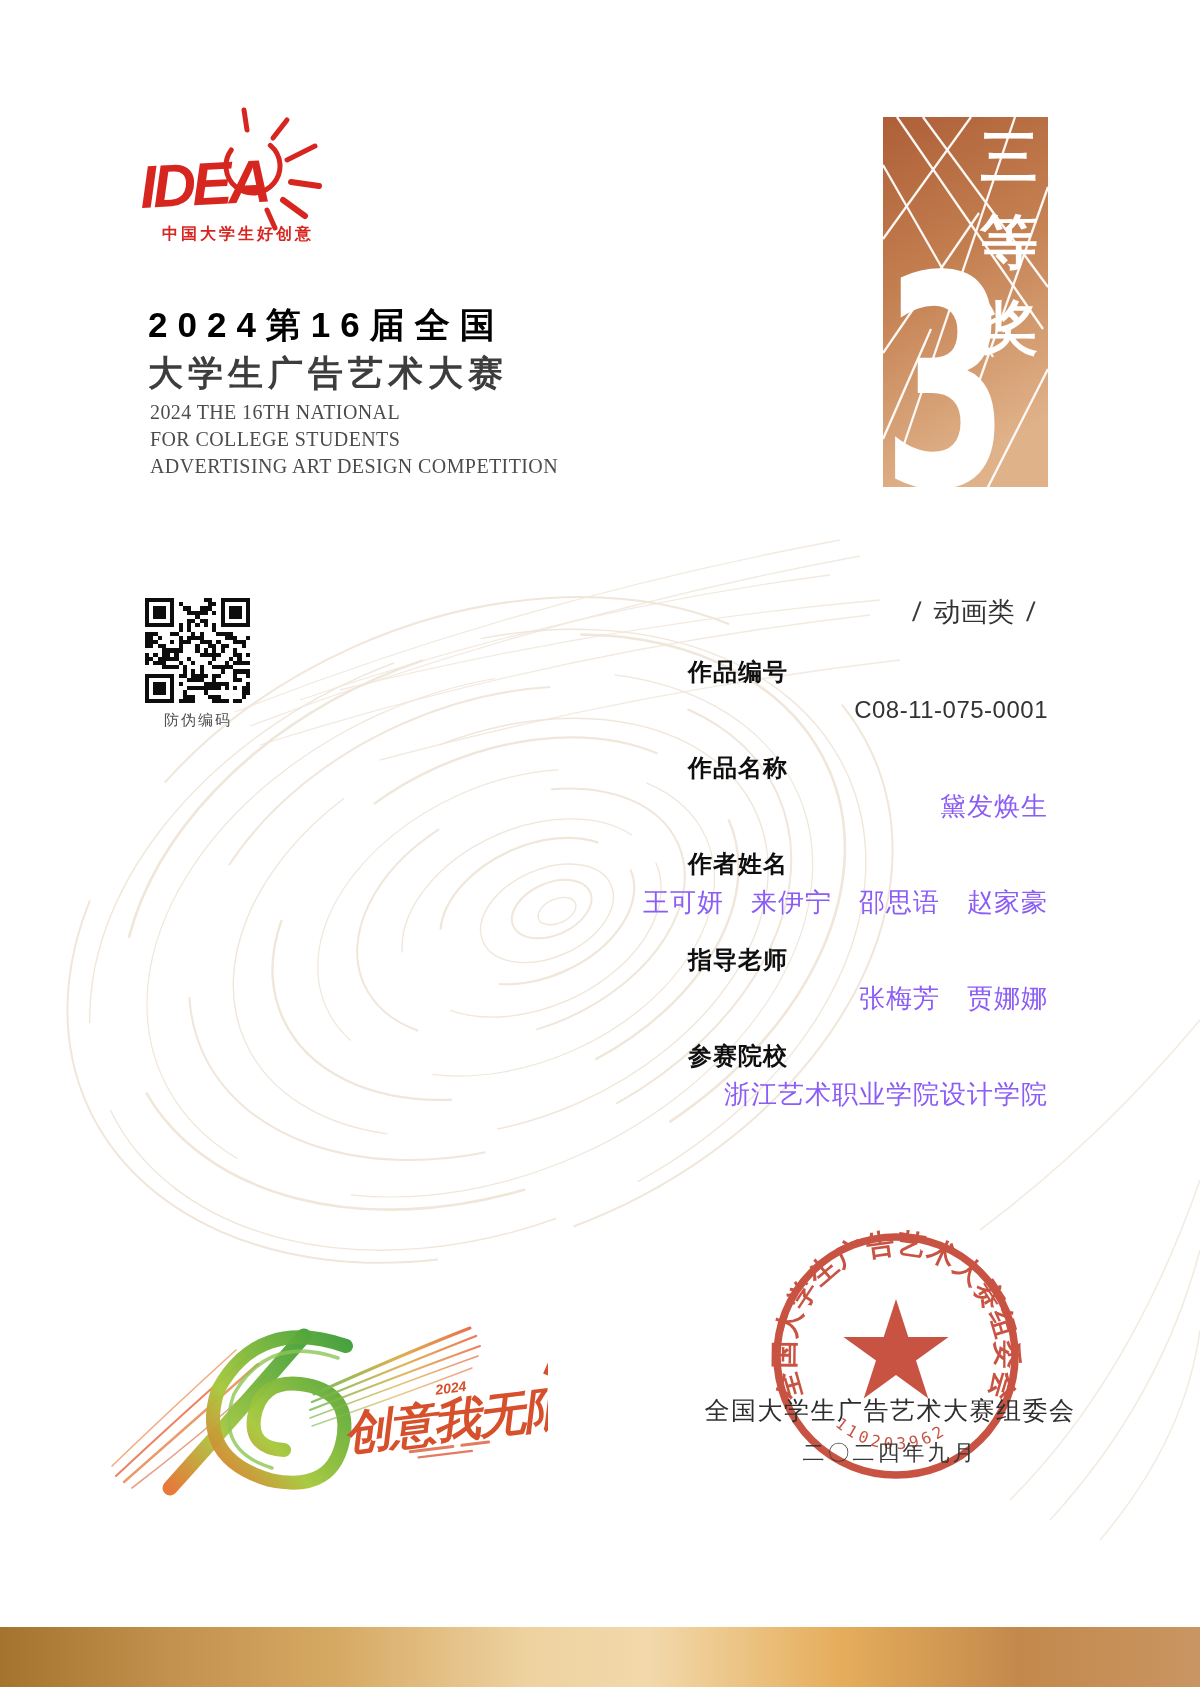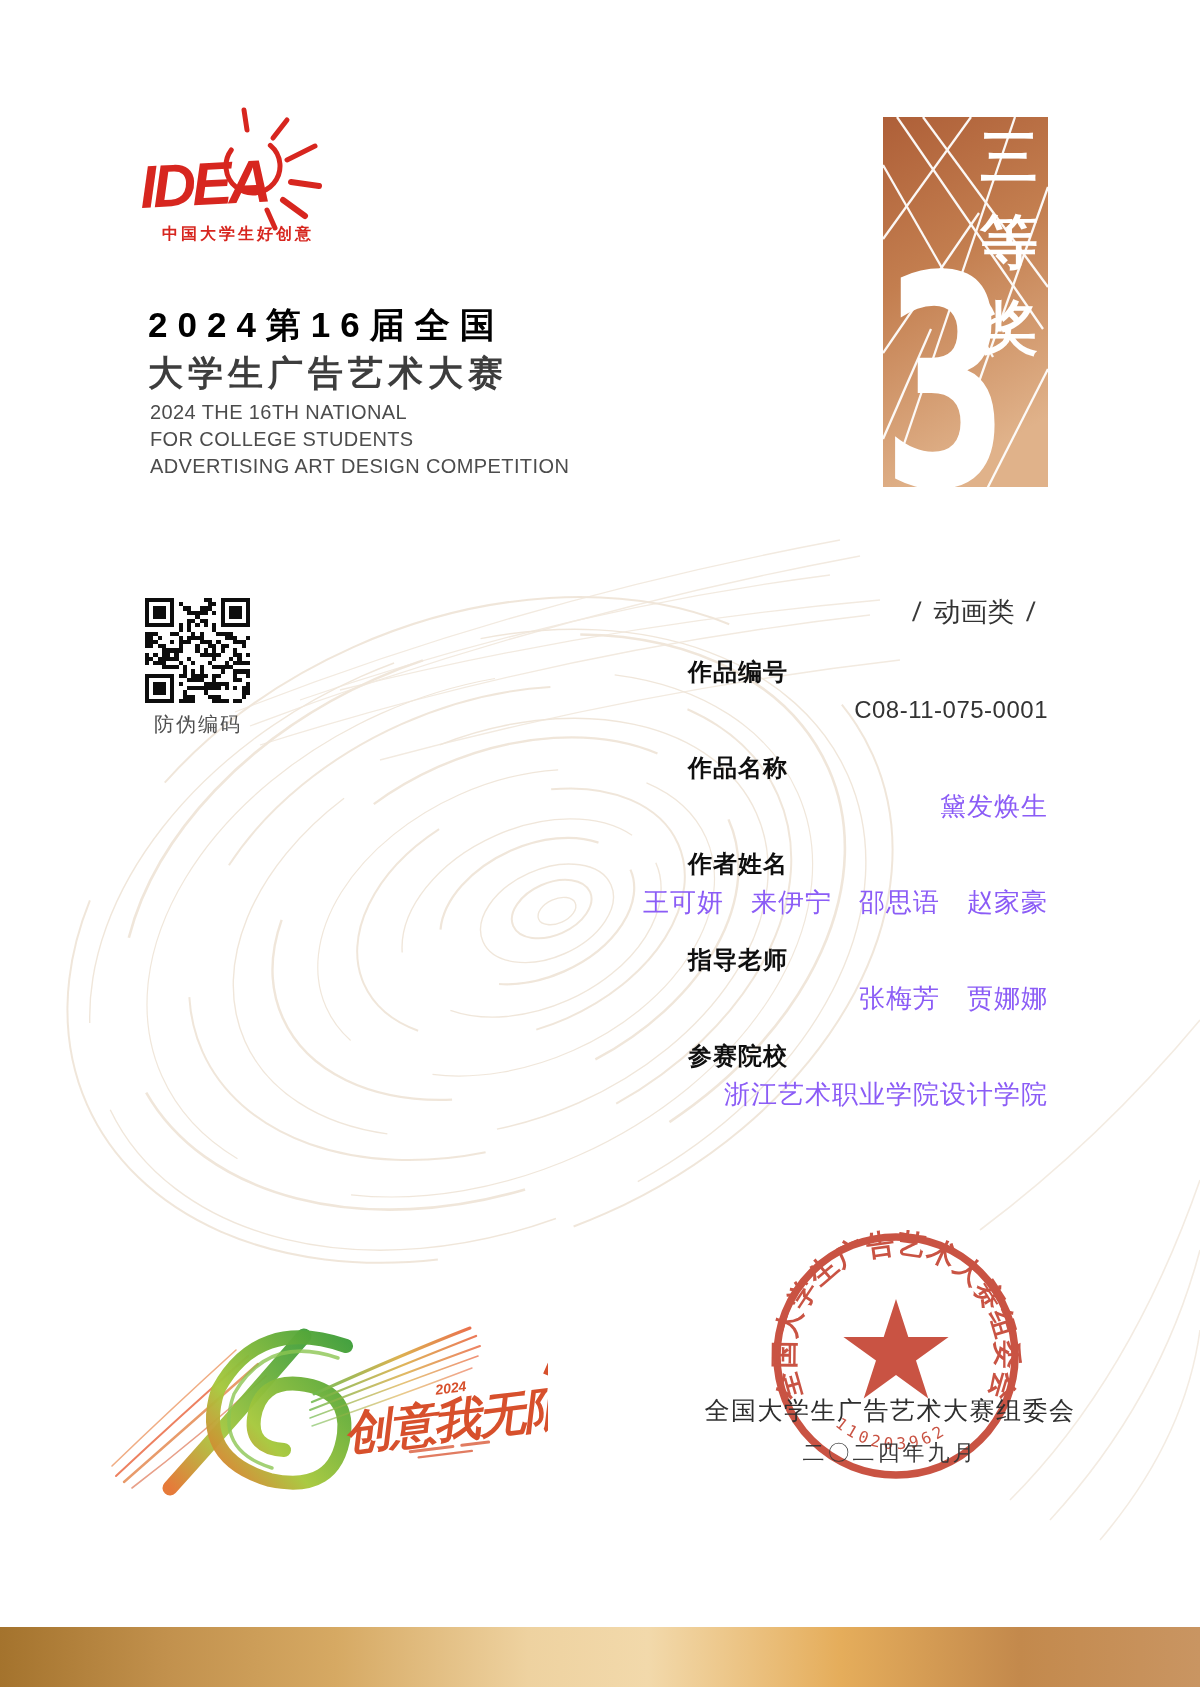--- a/index.html
+++ b/index.html
@@ -10,26 +10,26 @@
   }
   .abs{position:absolute;}
   
   #bg-swirl{position:absolute;left:0;top:0;width:1200px;height:1687px;z-index:0;}
   
   #idea-logo{left:135px;top:98px;width:210px;height:150px;z-index:2;}
   .tagline{left:162px;top:224px;font-size:16px;font-weight:bold;color:#d7261f;letter-spacing:3px;z-index:2;}
   
   .title-cn1{left:148px;top:302px;font-size:35px;font-weight:bold;color:#000000;letter-spacing:10px;z-index:2;white-space:nowrap;text-align:center;}
   .title-cn2{left:148px;top:350px;font-size:35px;font-weight:bold;color:#3d3d3d;letter-spacing:5px;z-index:2;white-space:nowrap;}
-  .title-en{left:150px;top:399px;font-size:20px;color:#4c4c4c;letter-spacing:.4px;line-height:27px;z-index:2;}
+  .title-en{left:150px;top:399px;font-size:20px;color:#4c4c4c;letter-spacing:.4px;line-height:27px;z-index:2;font-family:Liberation Serif, serif;}
   
   #award-badge{left:883px;top:117px;width:165px;height:372px;z-index:2;}
   
   #qr{left:145px;top:598px;width:105px;height:105px;z-index:2;}
-  .qr-caption{left:133px;top:711px;width:130px;text-align:center;font-size:20px;color:#4f4f4f;letter-spacing:2px;z-index:2;}
+  .qr-caption{left:133px;top:711px;width:130px;text-align:center;font-size:15px;color:#4f4f4f;letter-spacing:2px;z-index:2;}
   
   .info-col{right:152px;top:597px;width:620px;text-align:right;z-index:2;}
   .category{font-size:27px;color:#333;line-height:30px;margin-bottom:32px;white-space:nowrap;}
   .category .slash{display:inline-block;margin:0 13px;color:#3a3a3a;transform:skewX(-6deg);}
   .f-label{font-size:24px;font-weight:bold;color:#0f0f0f;letter-spacing:1px;line-height:26px;margin-bottom:10px;text-align:center;}
   .f-value{font-size:26px;color:#8b5cf6;letter-spacing:1px;line-height:30px;margin-bottom:30px;white-space:nowrap;}
   .f-value.mono{font-family:Liberation Sans, sans-serif;font-size:24px;letter-spacing:.5px;color:#333;}
   
   #stamp{left:770px;top:1230px;width:252px;height:256px;z-index:1;}
   .org-line{left:590px;top:1394px;width:600px;text-align:center;font-size:25px;color:#2e2e2e;letter-spacing:1.5px;z-index:2;}

